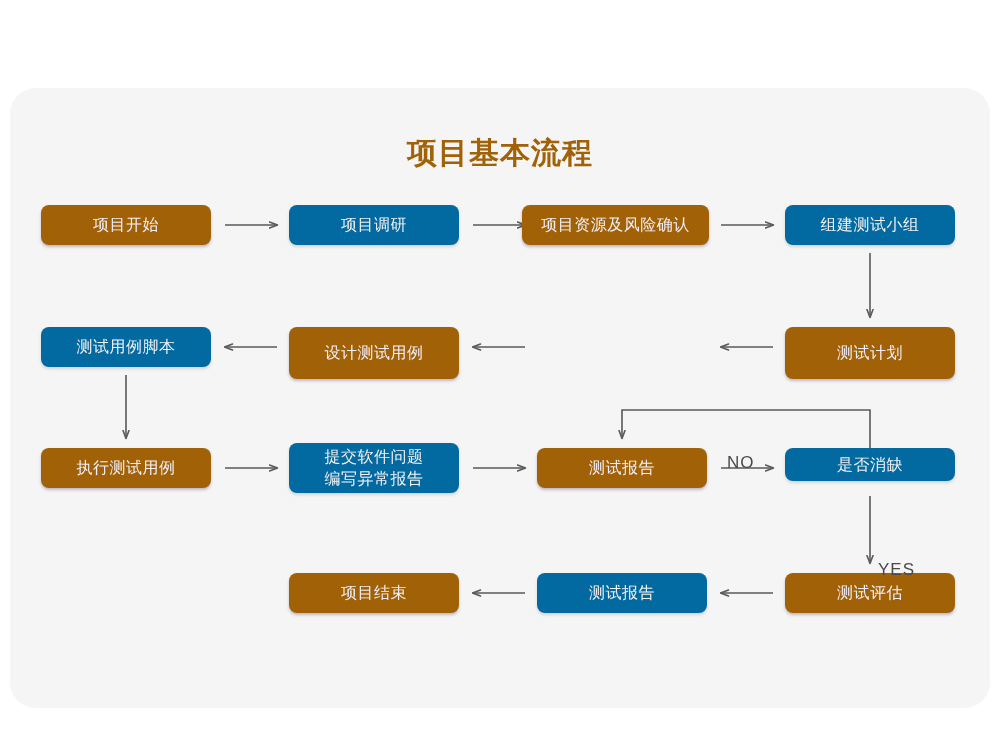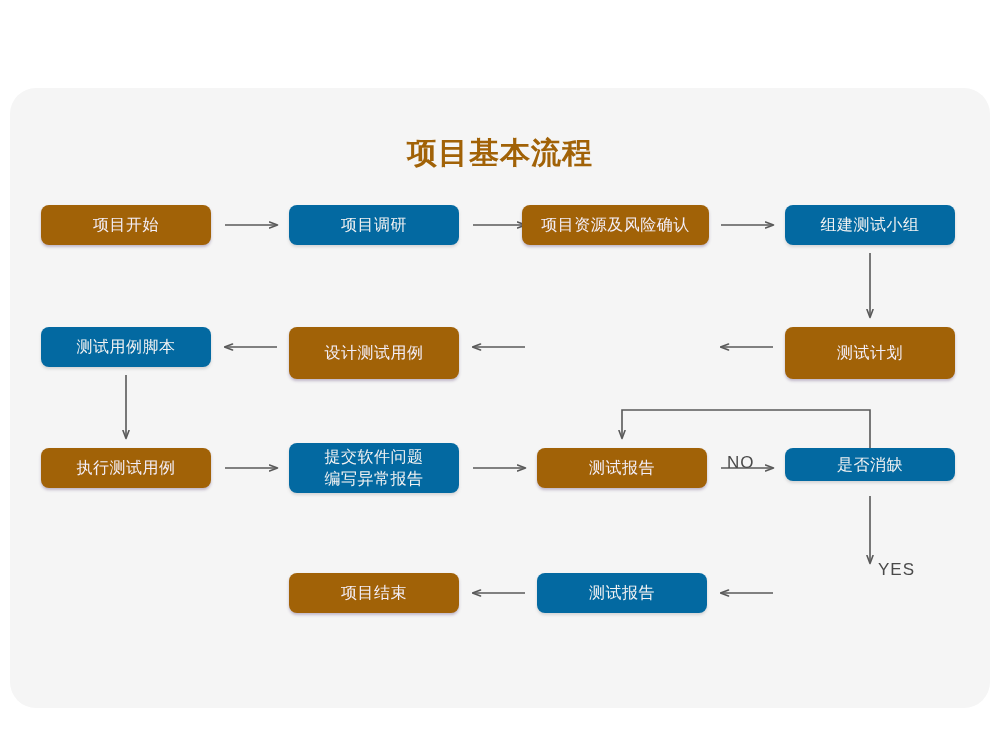--- a/index.html
+++ b/index.html
@@ -131,19 +131,20 @@
   <div class="node purple" style="left:785px; top:327px; width:170px; height:52px;">测试计划</div>
   <div class="node purple" style="left:289px; top:327px; width:170px; height:52px;">设计测试用例</div>
   <div class="node purple" style="left:41px;  top:448px; width:170px; height:40px;">执行测试用例</div>
 
   <div class="node gray" style="left:41px;  top:327px; width:170px; height:40px;">测试用例脚本</div>
   <div class="node gray" style="left:289px; top:443px; width:170px; height:50px;">提交软件问题
 编写异常报告</div>
   <div class="node purple" style="left:537px; top:448px; width:170px; height:40px;">测试报告</div>
   <div class="node gray" style="left:785px; top:448px; width:170px; height:33px;">是否消缺</div>
 
+  <div class="node purple" style="left:785px; top:573px; width:170px; height:40px;">测试评估</div>
   <div class="node gray" style="left:537px; top:573px; width:170px; height:40px;">测试报告</div>
   <div class="node purple" style="left:289px; top:573px; width:170px; height:40px;">项目结束</div>
 
   <div class="edge-label" style="left:727px; top:414px;">NO</div>
   <div class="edge-label" style="left:878px; top:521px;">YES</div>
 
 </div>
 
 </body></html>

